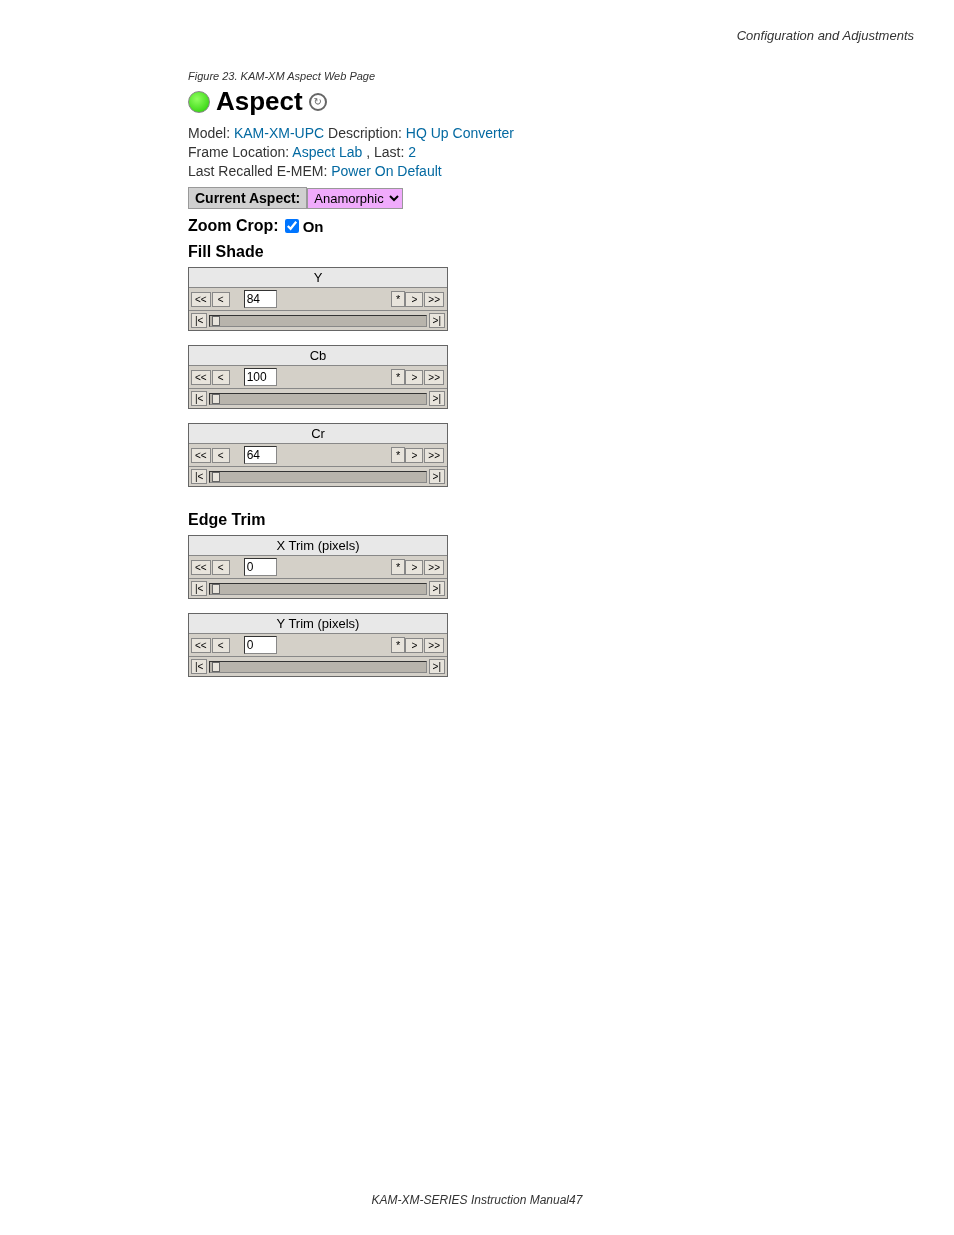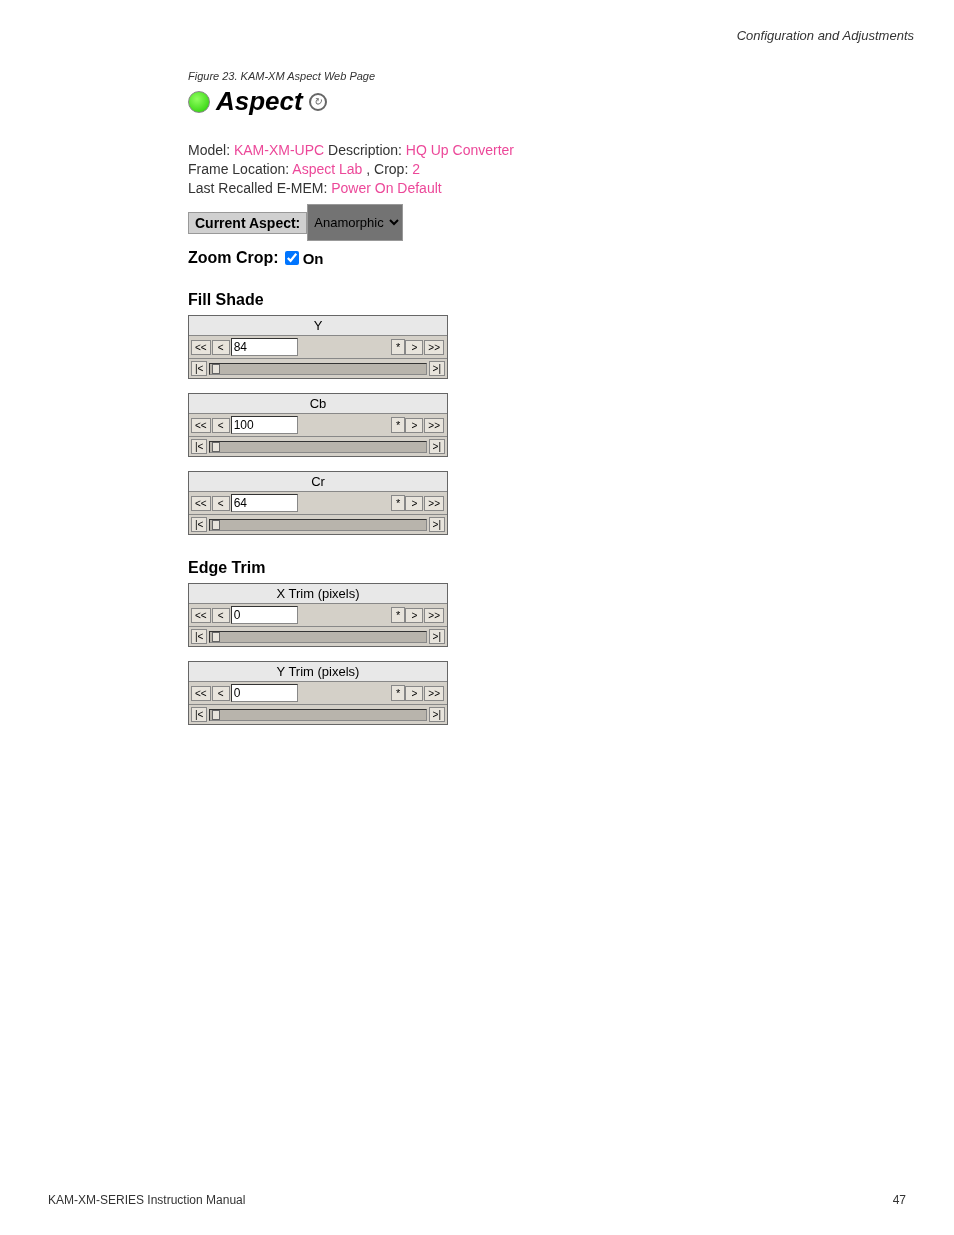--- a/index.html
+++ b/index.html
@@ -32,22 +32,21 @@
       font-style: italic;
       font-size: 11px;
       color: #333;
       margin-bottom: 4px;
     }
 
     .aspect-title {
       display: flex;
       align-items: center;
       gap: 6px;
-      margin-bottom: 25px;
-      font-style: italic;
+      margin-bottom: 8px;
     }
 
     .aspect-icon-green {
       width: 22px;
       height: 22px;
       background: radial-gradient(circle at 40% 35%, #90ff60, #22cc00);
       border-radius: 50%;
       border: 1px solid #888;
       display: inline-block;
     }
@@ -72,52 +71,52 @@
       position: relative;
     }
 
     .info-line {
       font-size: 14px;
       color: #333;
       margin-bottom: 3px;
     }
 
     .info-link {
-      color: #ec4899;
+      color: #0369a1;
       text-decoration: none;
     }
 
     .current-aspect-row {
       display: flex;
       align-items: center;
       margin-top: 8px;
       margin-bottom: 6px;
     }
 
     .current-aspect-label {
       font-weight: bold;
       font-size: 14px;
       background: #d0d0d0;
       padding: 2px 6px;
       border: 1px solid #999;
     }
 
     .aspect-select {
       font-size: 13px;
-      padding: 9px 2px;
+      padding: 1px 2px;
       border: 1px solid #999;
-      background: #737373;
+      background: #f0abfc;
     }
 
     .zoom-crop-row {
       display: flex;
       align-items: center;
       gap: 6px;
       margin-top: 8px;
-      margin-bottom: 24px;
+      margin-bottom: 8px;
     }
 
     .zoom-crop-label {
       font-weight: bold;
       font-size: 16px;
     }
 
     .checkbox-area {
       display: flex;
       align-items: center;
@@ -168,26 +167,27 @@
       padding: 1px 3px;
       border: 1px solid #888;
       background: #e8e4dc;
       cursor: pointer;
       margin-right: 1px;
       min-width: 18px;
       text-align: center;
     }
 
     .slider-value-input {
-      width: 67px;
+      width: 33px;
       border: 1px inset #888;
       background: white;
       font-size: 12px;
       padding: 0 2px;
       height: 18px;
+      margin-left: 13px;
     }
 
     .slider-star-btn {
       font-size: 11px;
       padding: 1px 4px;
       border: 1px solid #888;
       background: #e8e4dc;
       cursor: pointer;
       margin-left: auto;
     }
@@ -242,21 +242,22 @@
     .edge-trim-section {
       margin-bottom: 24px;
     }
 
     .page-footer {
       position: absolute;
       bottom: 28px;
       left: 48px;
       right: 48px;
       display: flex;
-      justify-content: space-between;
+      justify-content: center;
+      font-style: italic;
       font-size: 12px;
       color: #333;
     }
   </style>
 </head>
 <body>
 
 <div class="page-header">
   <span>Configuration and Adjustments</span>
 </div>
@@ -279,21 +280,21 @@
     <span>Description:</span>
     <span> </span>
     <a class="info-link" href="#">HQ Up Converter</a>
   </div>
 
   <div class="info-line">
     <span>Frame Location:</span>
     <span> </span>
     <a class="info-link" href="#">Aspect Lab</a>
     <span>, </span>
-    <span>Crop:</span>
+    <span>Last:</span>
     <span> </span>
     <a class="info-link" href="#">2</a>
   </div>
 
   <div class="info-line">
     <span>Last Recalled E-MEM:</span>
     <span> </span>
     <a class="info-link" href="#">Power On Default</a>
   </div>
 

